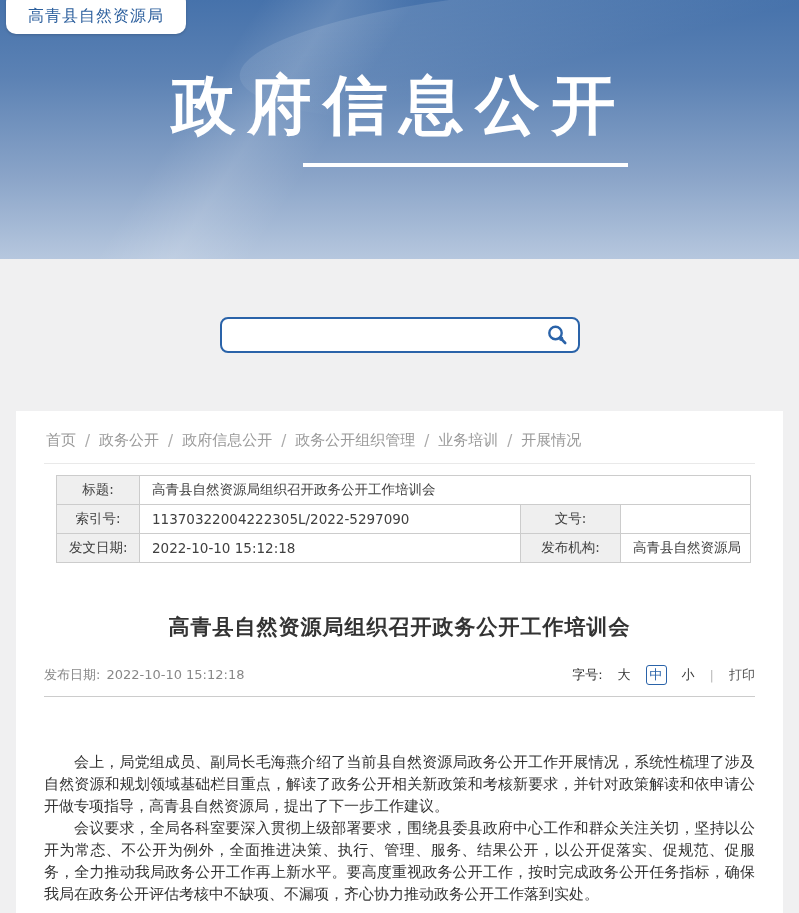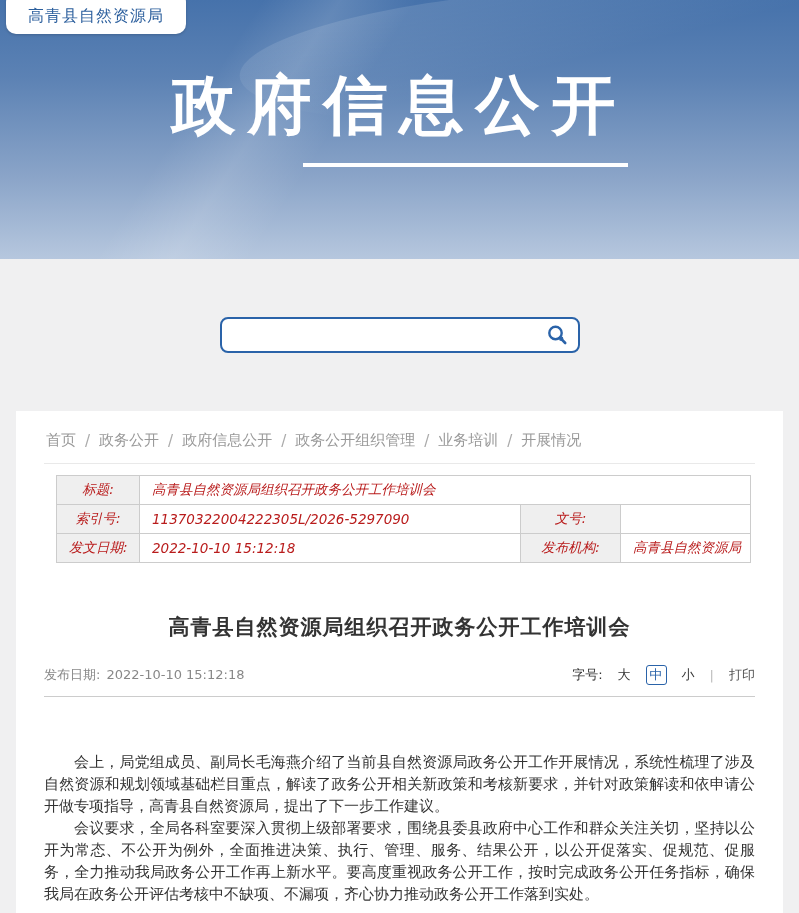--- a/index.html
+++ b/index.html
@@ -30,22 +30,22 @@
   .search-icon { width:26px; height:26px; display:flex; align-items:center; justify-content:center; cursor:pointer; }
 
   
   .card { background:#fff; margin:0 16px; padding:14px 28px 40px 28px; min-height:502px; }
 
   .breadcrumb { display:flex; align-items:center; gap:9px; font-size:15px; color:#999; padding:6px 0 13px 2px; }
   .breadcrumb a { color:#999; text-decoration:none; cursor:pointer; }
   .bc-sep { color:#aaa; }
   .bc-divider { border-bottom:1px solid #e9e9e9; }
 
-  table.doc-table { border-collapse:collapse; width:694px; margin:11px 0 0 12px; font-size:13.5px; color:#b91c1c;
-            table-layout:fixed;font-style:italic; }
+  table.doc-table { border-collapse:collapse; width:694px; margin:11px 0 0 12px; font-size:13.5px; color:#404040;
+            table-layout:fixed; }
   table.doc-table td { border:1px solid #ccc; height:29px; padding:0 12px; vertical-align:middle;
             white-space:nowrap; overflow:hidden; }
   td.lbl { background:#efefef; text-align:center; padding:0 4px; }
   col.c-lbl1 { width:83px; }  col.c-val1 { width:381px; }
   col.c-lbl2 { width:100px; } col.c-val2 { width:130px; }
 
   .article-title { text-align:center; font-size:21px; font-weight:700; color:#333; margin-top:50px; letter-spacing:1px; }
 
   .meta-row { display:flex; justify-content:space-between; align-items:center; margin-top:24px; font-size:13px; }
   .meta-left { color:#888; }
@@ -108,21 +108,21 @@
         <col class="c-lbl2">
         <col class="c-val2">
       </colgroup>
     <tbody>
         <tr>
       <td class="lbl">标题:</td>
       <td colspan="3">高青县自然资源局组织召开政务公开工作培训会</td>
     </tr>
     <tr>
       <td class="lbl">索引号:</td>
-      <td>11370322004222305L/2026-5297090</td>
+      <td>11370322004222305L/2022-5297090</td>
       <td class="lbl">文号:</td>
       <td></td>
     </tr>
     <tr>
       <td class="lbl">发文日期:</td>
       <td>2022-10-10 15:12:18</td>
       <td class="lbl">发布机构:</td>
       <td>高青县自然资源局</td>
     </tr>
   </tbody>

